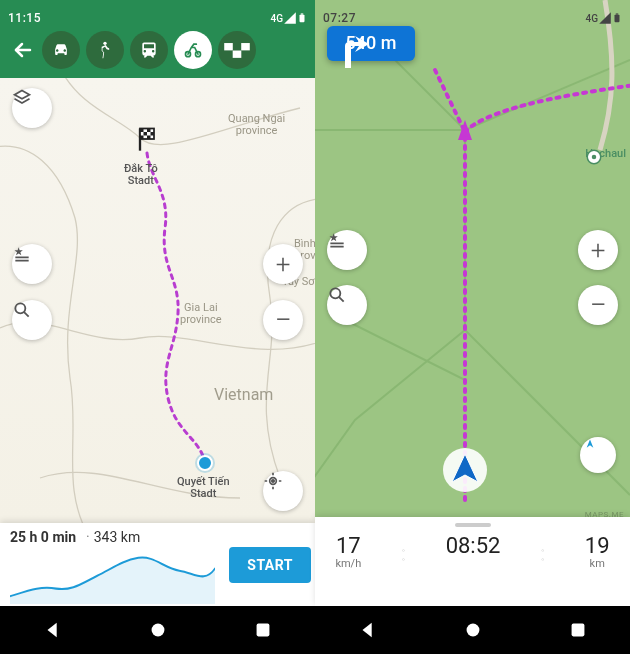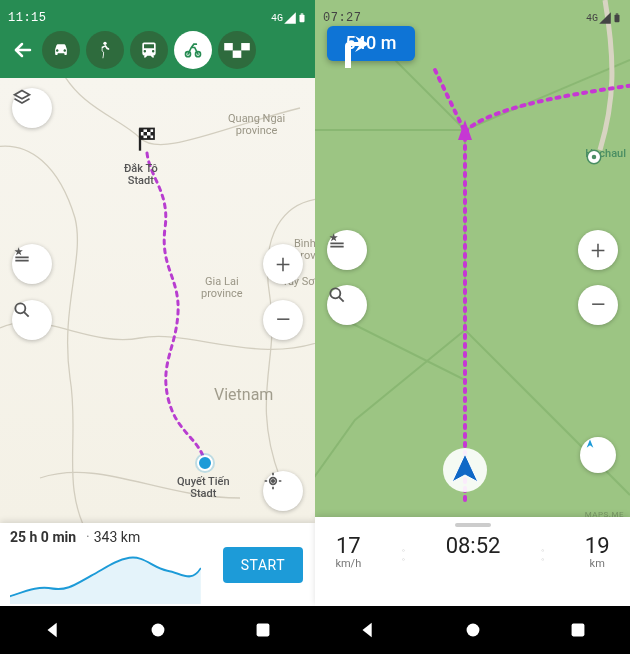--- a/index.html
+++ b/index.html
@@ -22,21 +22,20 @@
   .statusbar {
     height: 22px;
     font-size: 12px;
     font-weight: 500;
     color: #fff;
     display: flex;
     align-items: center;
     padding: 14px 8px 0;
     box-sizing: border-box;
     justify-content: space-between;
-    font-family: Liberation Mono, monospace;
   }
   .statusbar .clock { letter-spacing: .5px; }
   .statusbar .right {
     display: flex;
     align-items: center;
     font-size: 10px;
   }
   .sb-green { background: #278c53; }
   .statusbar.white .clock, .statusbar.white .right { color:#fff; }
   .statusbar.nav {
@@ -132,25 +131,25 @@
     flex:1;
     padding:6px 10px 2px 10px;
     display:flex; flex-direction:column;
   }
   .bl-text { font-size:14px; color:#333; display:flex; gap:6px; align-items:center; }
   .bl-text .dot::before { content:"·"; margin:0 4px; color:#888; }
   .bl-elev { color:#1d9bd8; display:inline-flex; align-items:center; gap:2px; font-weight:500; }
   .sparkline { flex:1; position:relative; }
   .start-btn {
     align-self:center;
-    margin:0 12px;
+    margin:0 4px;
     background:#1d9bd8;
     color:#fff;
     border-radius:4px;
-    font-weight:400;
+    font-weight:700;
     font-size:14px;
     padding:10px 18px;
     letter-spacing:.5px;
     text-align:right;
   }
 
   .bottom-right {
     height:83px;
     box-shadow:0 -2px 6px rgba(0,0,0,.12);
     padding:6px 0 0;
@@ -285,21 +284,21 @@
               <rect x="6" y="9" width="3" height="3"></rect>
               <rect x="12" y="9" width="3" height="3"></rect>
             </g>
           </svg>
       </div>
 
       <div class="maplabel dark" style="left:124px; top:85px;"><span style="white-space:pre-line">Đắk Tô
 Stadt</span></div>
       <div class="maplabel" style="left:228px; top:35px;"><span style="white-space:pre-line">Quang Ngai
 province</span></div>
-      <div class="maplabel" style="left:180px; top:198px;margin-left:21px;"><span style="white-space:pre-line">Gia Lai
+      <div class="maplabel" style="left:180px; top:224px;"><span style="white-space:pre-line">Gia Lai
 province</span></div>
       <div class="maplabel" style="left:294px; top:160px;"><span style="white-space:pre-line">Bình
 prov</span></div>
       <div class="maplabel" style="left:282px; top:198px;"><span>Tây Sơn</span></div>
       <div class="maplabel big" style="left:214px; top:308px;"><span>Vietnam</span></div>
       <div class="maplabel dark" style="left:177px; top:398px;"><span style="white-space:pre-line">Quyết Tiến
 Stadt</span></div>
 
       <div class="circ" style="left:12px; top:10px;">
         <svg viewBox="0 0 24 24" fill="none" stroke="#555" stroke-width="2">

